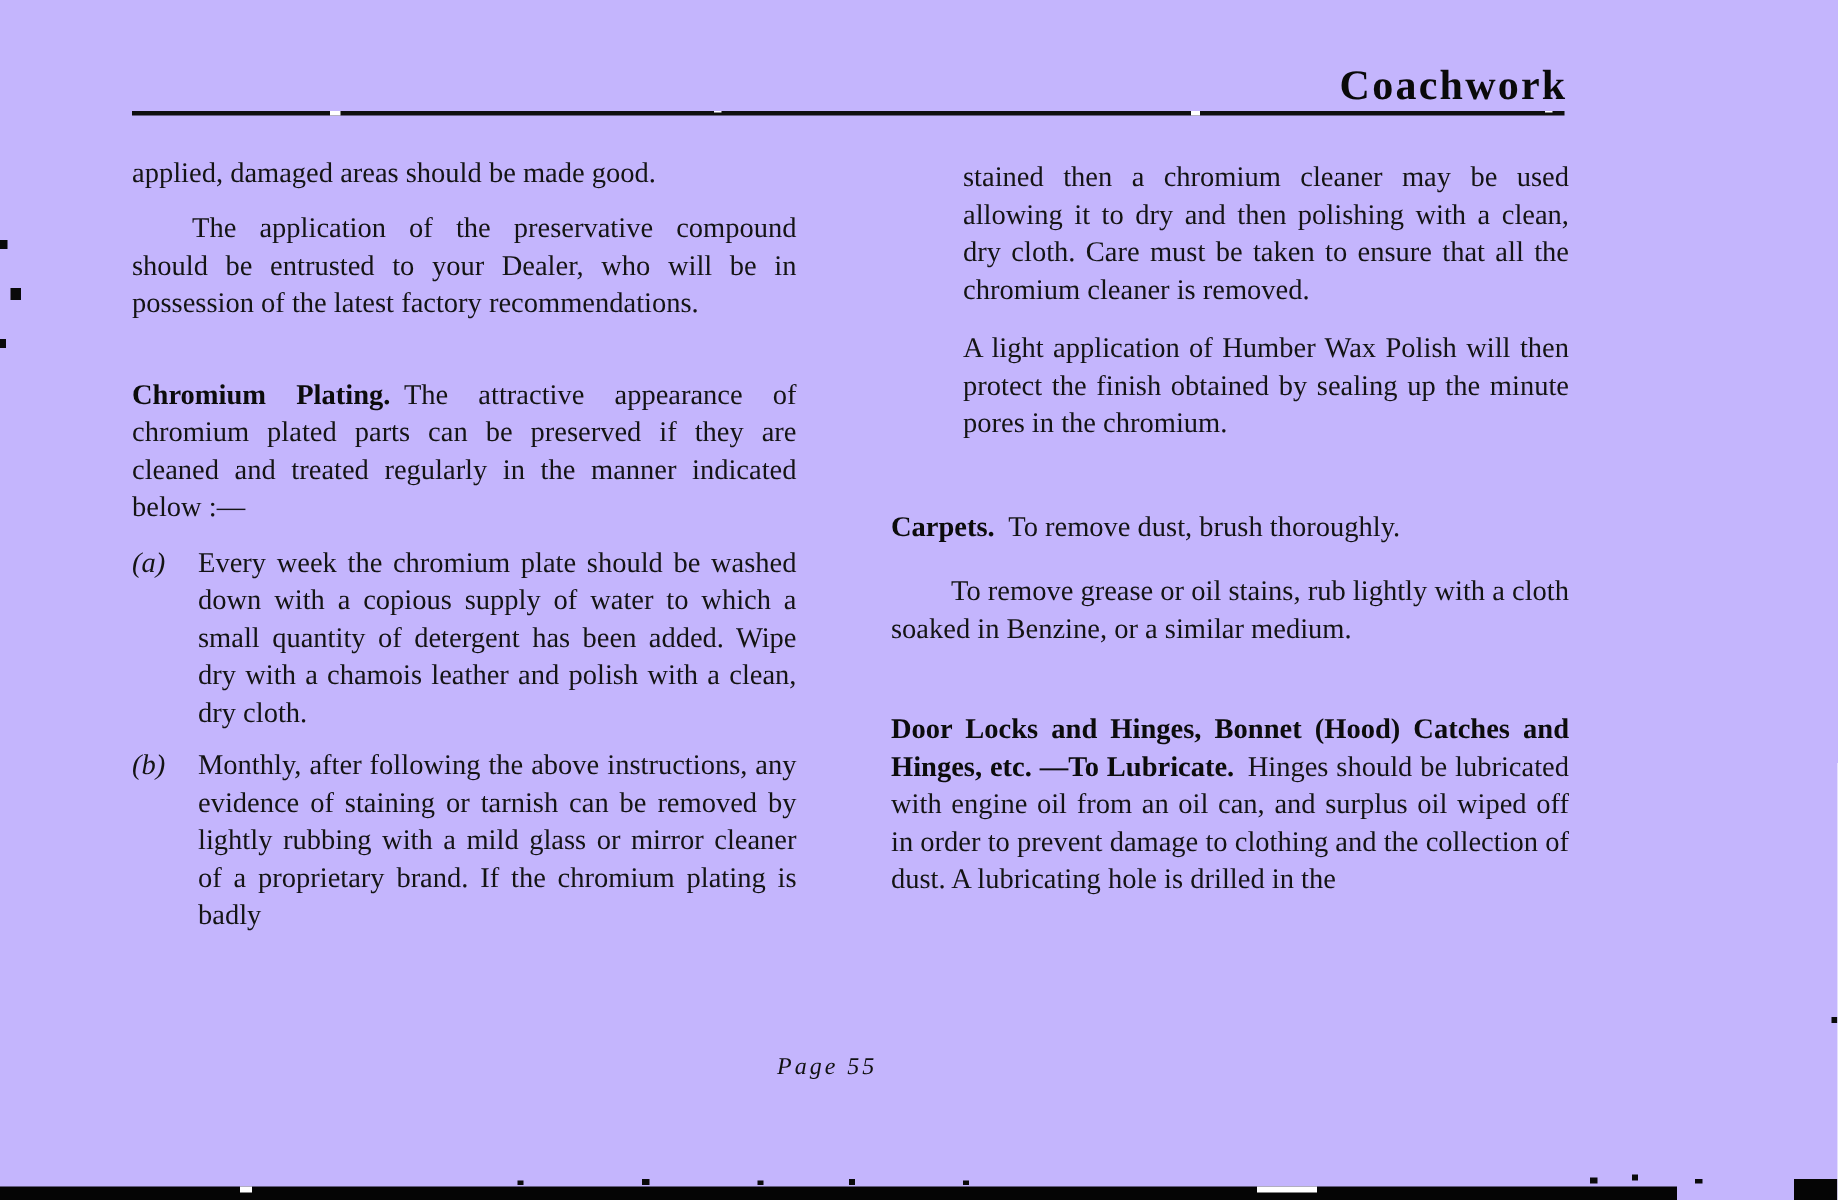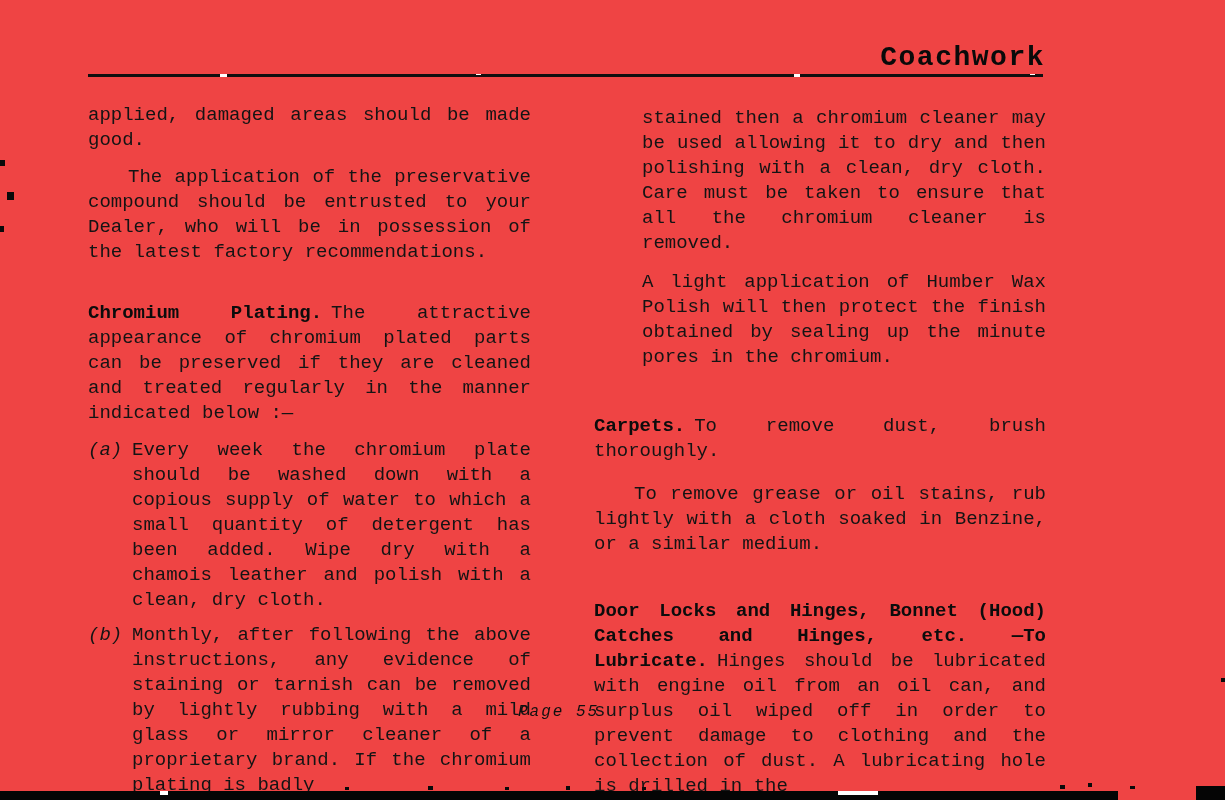--- a/index.html
+++ b/index.html
@@ -4,23 +4,23 @@
 <style>
   html, body {
     margin: 0;
     padding: 0;
     background: #ffffff;
   }
   .page {
     position: relative;
     width: 1225px;
     height: 800px;
-    background: #ef4444;
+    background: #c4b5fd;
     color: #141414;
-    font-family: Liberation Mono, monospace;
+    font-family: Liberation Serif, serif;
     overflow: hidden;
   }
   .page-title {
     position: absolute;
     top: 42px;
     left: 863px;
     width: 182px;
     text-align: right;
     font-size: 28px;
     font-weight: bold;

